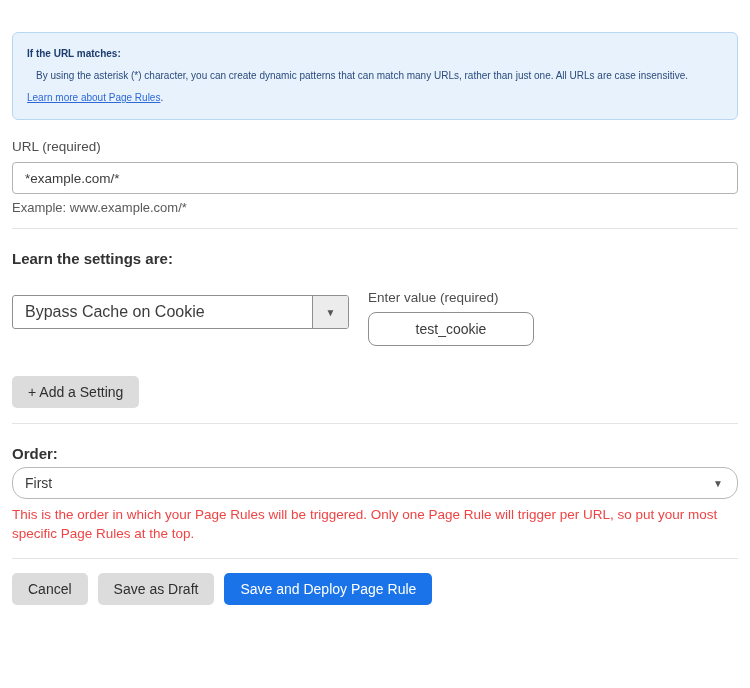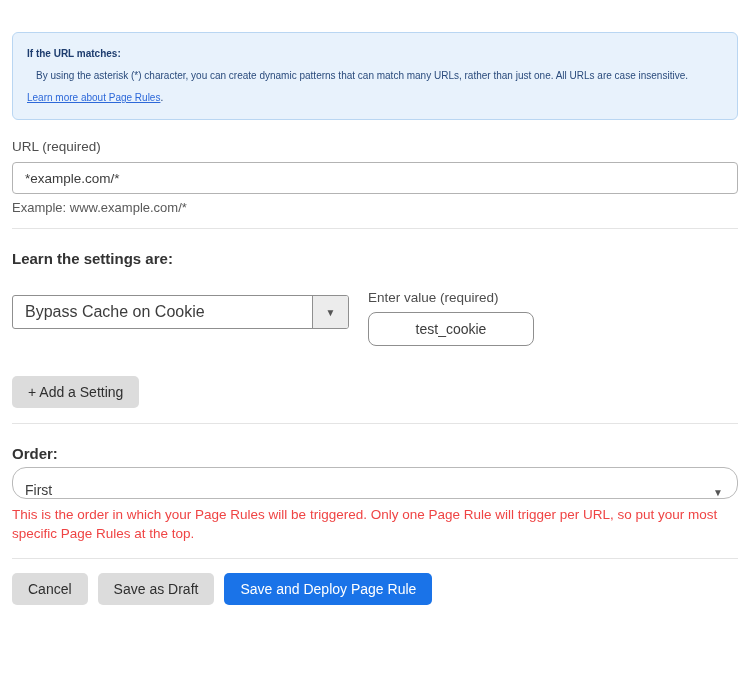--- a/index.html
+++ b/index.html
@@ -82,21 +82,21 @@
     font-size: 14px; line-height: 16px;
     padding: 8px 16px; border-radius: 5px;
   }
   .btn-gray { background: #dcdcdc; color: #2f2f2f; }
   .btn-blue { background: #1a73e8; color: #ffffff; }
   .add-setting-btn { margin-top: 30px; }
 
   .order-select {
     margin-top: 5px; height: 32px;
     border: 1px solid #b9b9b9; border-radius: 14px;
-    display: flex; align-items: flex-end; background: #ffffff;
+    display: flex; align-items: center; background: #ffffff;
     padding: 0 14px 0 12px; cursor: pointer;
   }
   .order-select .select-value { flex: 1; font-size: 14px; color: #3c3c3c; }
   .order-select .arrow { color: #555555; font-size: 10px; }
 
   .help-text { margin-top: 6px; font-size: 13.5px; color: #ef4444; line-height: 19px; }
 
   .footer-actions { margin-top: 14px; display: flex; align-items: center; }
   .footer-actions .btn + .btn { margin-left: 10px; }
 </style>

